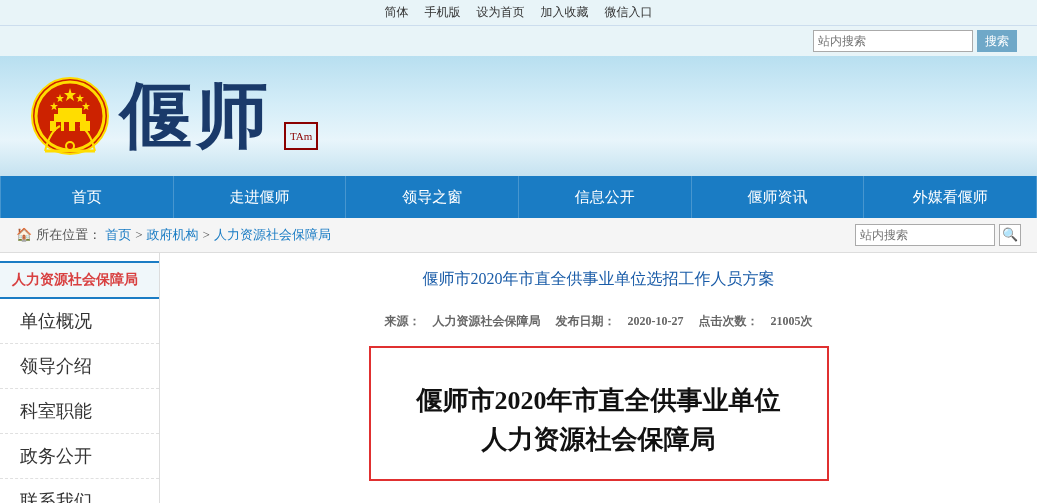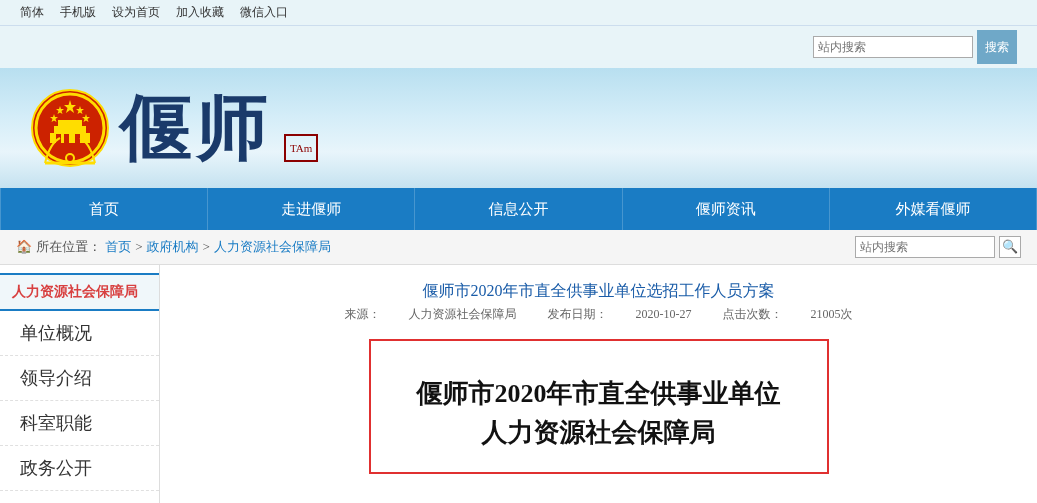--- a/index.html
+++ b/index.html
@@ -2,21 +2,21 @@
 <html><head>
   <meta charset="utf-8">
   <style>
     * { margin: 0; padding: 0; box-sizing: border-box; }
     body { font-family: "SimSun", "宋体", serif; width: 1037px; height: 503px; overflow: hidden; background: #fff; }
 
     
     .top-bar {
       background: #e8f4f8;
       display: flex;
-      justify-content: flex-start;
+      justify-content: center;
       align-items: center;
       padding: 4px 20px;
       gap: 16px;
       border-bottom: 1px solid #cde;
     }
     .top-bar a {
       font-size: 12px;
       color: #333;
       text-decoration: none;
       cursor: pointer;
@@ -32,21 +32,21 @@
     }
     .search-bar-top input {
       width: 160px;
       height: 22px;
       border: 1px solid #aaa;
       padding: 0 4px;
       font-size: 12px;
       color: #999;
     }
     .search-bar-top button {
-      height: 34px;
+      height: 22px;
       padding: 0 8px;
       background: #6fa8c8;
       color: #fff;
       border: none;
       font-size: 12px;
       cursor: pointer;
     }
 
     
     .header {
@@ -177,30 +177,30 @@
     
     .article-area {
       flex: 1;
       padding: 16px 24px;
       overflow-y: auto;
     }
     .article-title-top {
       text-align: center;
       font-size: 16px;
       color: #1a5ca8;
-      margin-bottom: 4px;
+      margin-bottom: 23px;
       font-weight: normal;
     }
     .article-meta {
       text-align: center;
       font-size: 12px;
       color: #666;
       margin-bottom: 16px;
     }
-    .article-meta span { margin: 0 14px; }
+    .article-meta span { margin: 0 6px; font-weight: bold; }
 
     
     .article-highlight-box {
       border: 2px solid #e03030;
       padding: 20px 30px;
       text-align: center;
       margin: 0 auto;
       max-width: 460px;
     }
     .article-highlight-box .big-title {
@@ -265,20 +265,21 @@
 
   <div>
     <span class="logo-text">偃师</span>
     <span class="logo-seal">TAm</span>
   </div>
 </div>
 
 <nav class="nav">
   <div class="nav-item">首页</div>
   <div class="nav-item">走进偃师</div>
+  <div class="nav-item">领导之窗</div>
   <div class="nav-item">信息公开</div>
   <div class="nav-item">偃师资讯</div>
   <div class="nav-item">外媒看偃师</div>
 </nav>
 
 <div class="breadcrumb-bar">
   <div class="breadcrumb-left">
     <span>🏠</span>
     <span>所在位置：</span>
     <a>首页</a>

